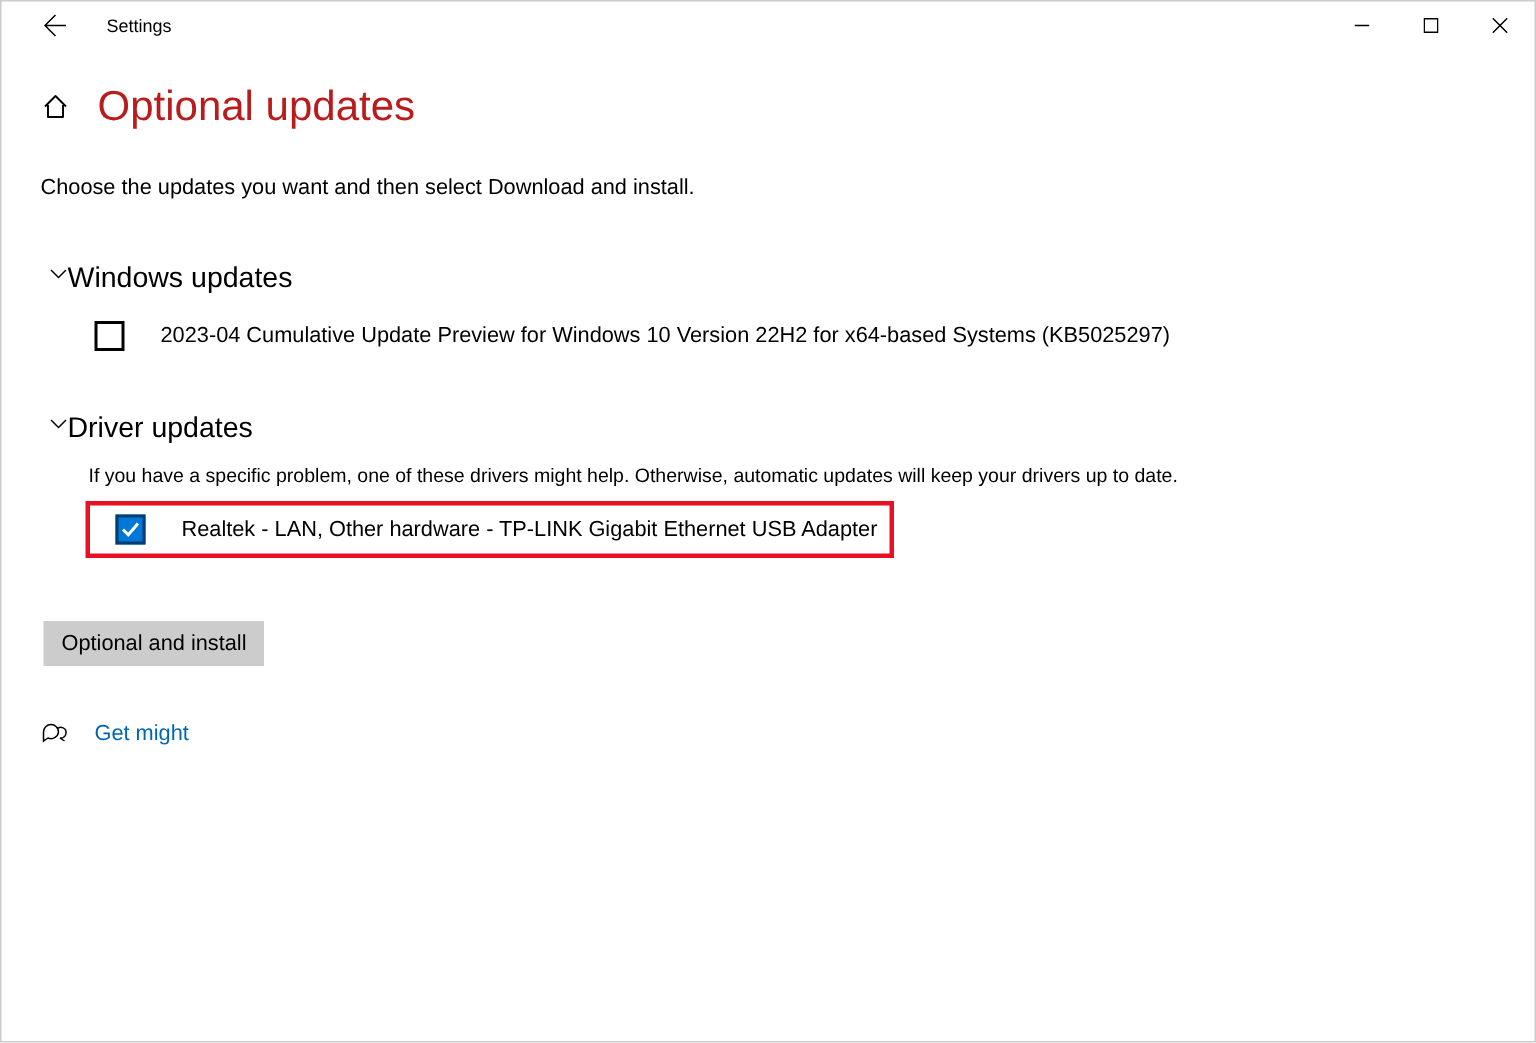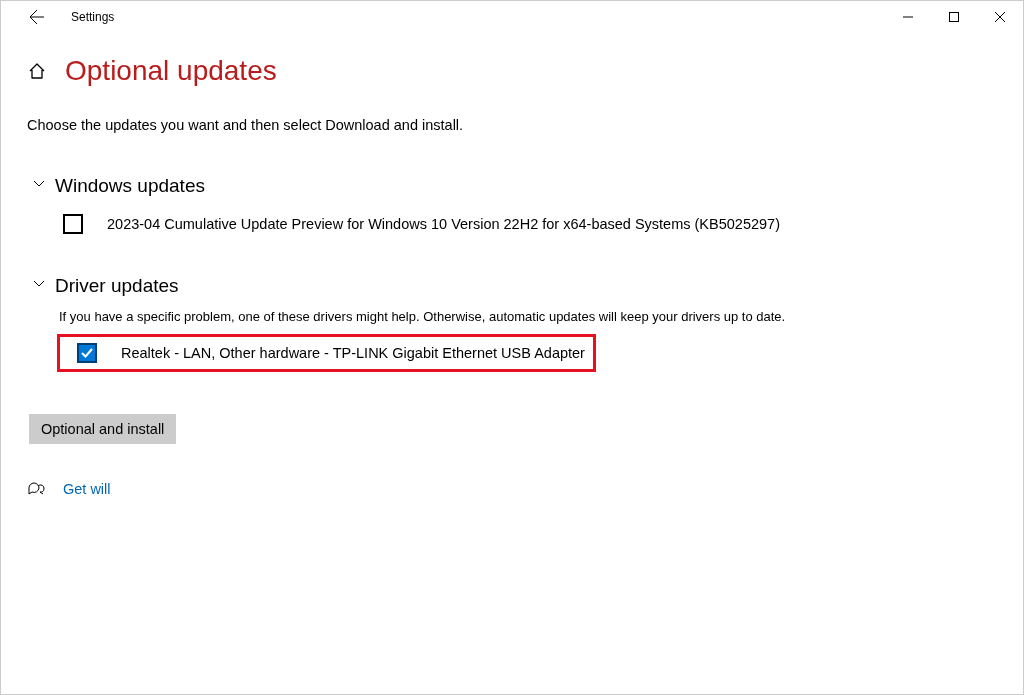--- a/index.html
+++ b/index.html
@@ -72,21 +72,20 @@
       font-size: 14.5px;
       color: #000;
       margin-bottom: 42px;
     }
     .section {
       margin-bottom: 36px;
     }
     .section-header {
       display: flex;
       align-items: flex-start;
-      gap: 10px;
       cursor: pointer;
       margin-bottom: 12px;
       padding-left: 6px;
     }
     .chevron {
       display: inline-block;
       width: 12px;
       height: 12px;
     }
     .section-title {
@@ -242,15 +241,15 @@
   </div>
 
   <button class="download-btn">Optional and install</button>
 
   <div class="help-link">
     <div class="help-icon">
       <svg width="18" height="18" viewBox="0 0 18 18">
           <path d="M2 8 A5 5 0 0 1 12 8 A5 5 0 0 1 5 12 L2 14 Z M11 6 A3.5 3.5 0 0 1 17 9 A3.5 3.5 0 0 1 13 12 L16 14" stroke="#000" stroke-width="1" fill="none"></path>
         </svg>
     </div>
-    <span class="help-text">Get will</span>
+    <span class="help-text">Get might</span>
   </div>
 </div>
 
 </body></html>

